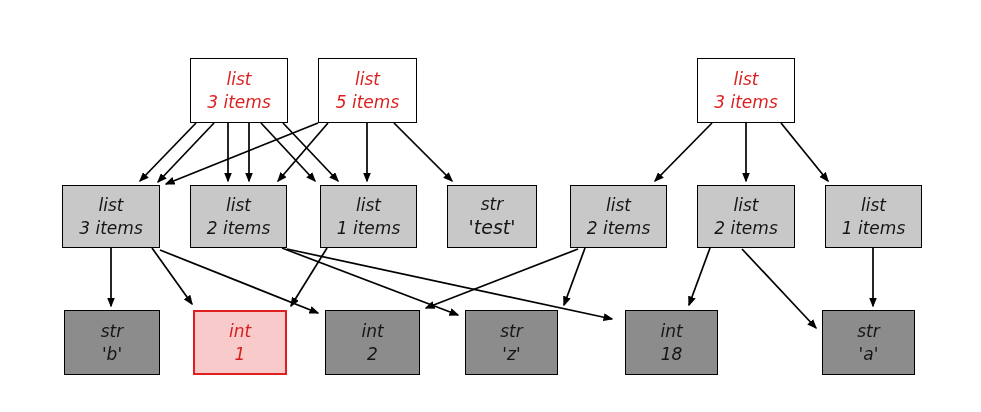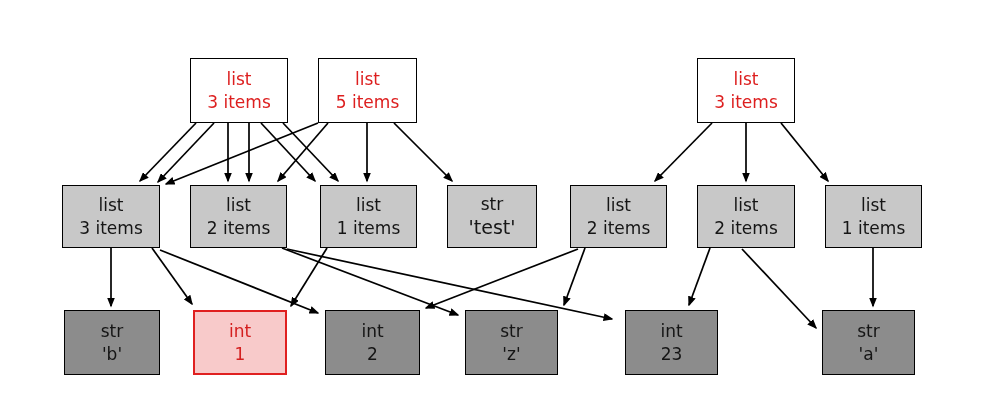--- a/index.html
+++ b/index.html
@@ -1,21 +1,21 @@
 <!DOCTYPE html>
 <html><head>
 <meta charset="utf-8">
 <style>
   html,body{margin:0;padding:0;background:#ffffff;}
   .stage{position:relative;width:981px;height:412px;background:#ffffff;overflow:hidden;
          font-family:"DejaVu Sans","Liberation Sans",sans-serif;}
   .edges{position:absolute;left:0;top:0;width:981px;height:412px;pointer-events:none;}
   .node{position:absolute;box-sizing:border-box;border:1.6px solid #000000;
         display:flex;flex-direction:column;align-items:center;justify-content:center;
-        font-size:17px;line-height:1.3;text-align:center;}
+        font-size:17px;line-height:1.3;text-align:center;font-style:italic;}
   .node .l2{white-space:nowrap;}
   .root{background:#ffffff;color:#dd1f1f;}
   .mid{background:#c8c8c8;color:#151515;}
   .leaf{background:#8c8c8c;color:#151515;}
   .hl{background:#f8caca;border:2.6px solid #e02020;color:#d41f1f;}
   .sub2 .l2{font-size:19px;}
 </style>
 </head>
 <body>
 
@@ -104,19 +104,19 @@
     <div class="node leaf" style="left: 325px; top: 310px; width: 95px; height: 65px;">
       <div class="l1">int</div>
       <div class="l2">2</div>
     </div>
     <div class="node leaf" style="left: 465px; top: 310px; width: 93px; height: 65px;">
       <div class="l1">str</div>
       <div class="l2">'z'</div>
     </div>
     <div class="node leaf" style="left: 625px; top: 310px; width: 93px; height: 65px;">
       <div class="l1">int</div>
-      <div class="l2">23</div>
+      <div class="l2">18</div>
     </div>
     <div class="node leaf" style="left: 822px; top: 310px; width: 93px; height: 65px;">
       <div class="l1">str</div>
       <div class="l2">'a'</div>
     </div>
   </div>
 
 </body></html>

